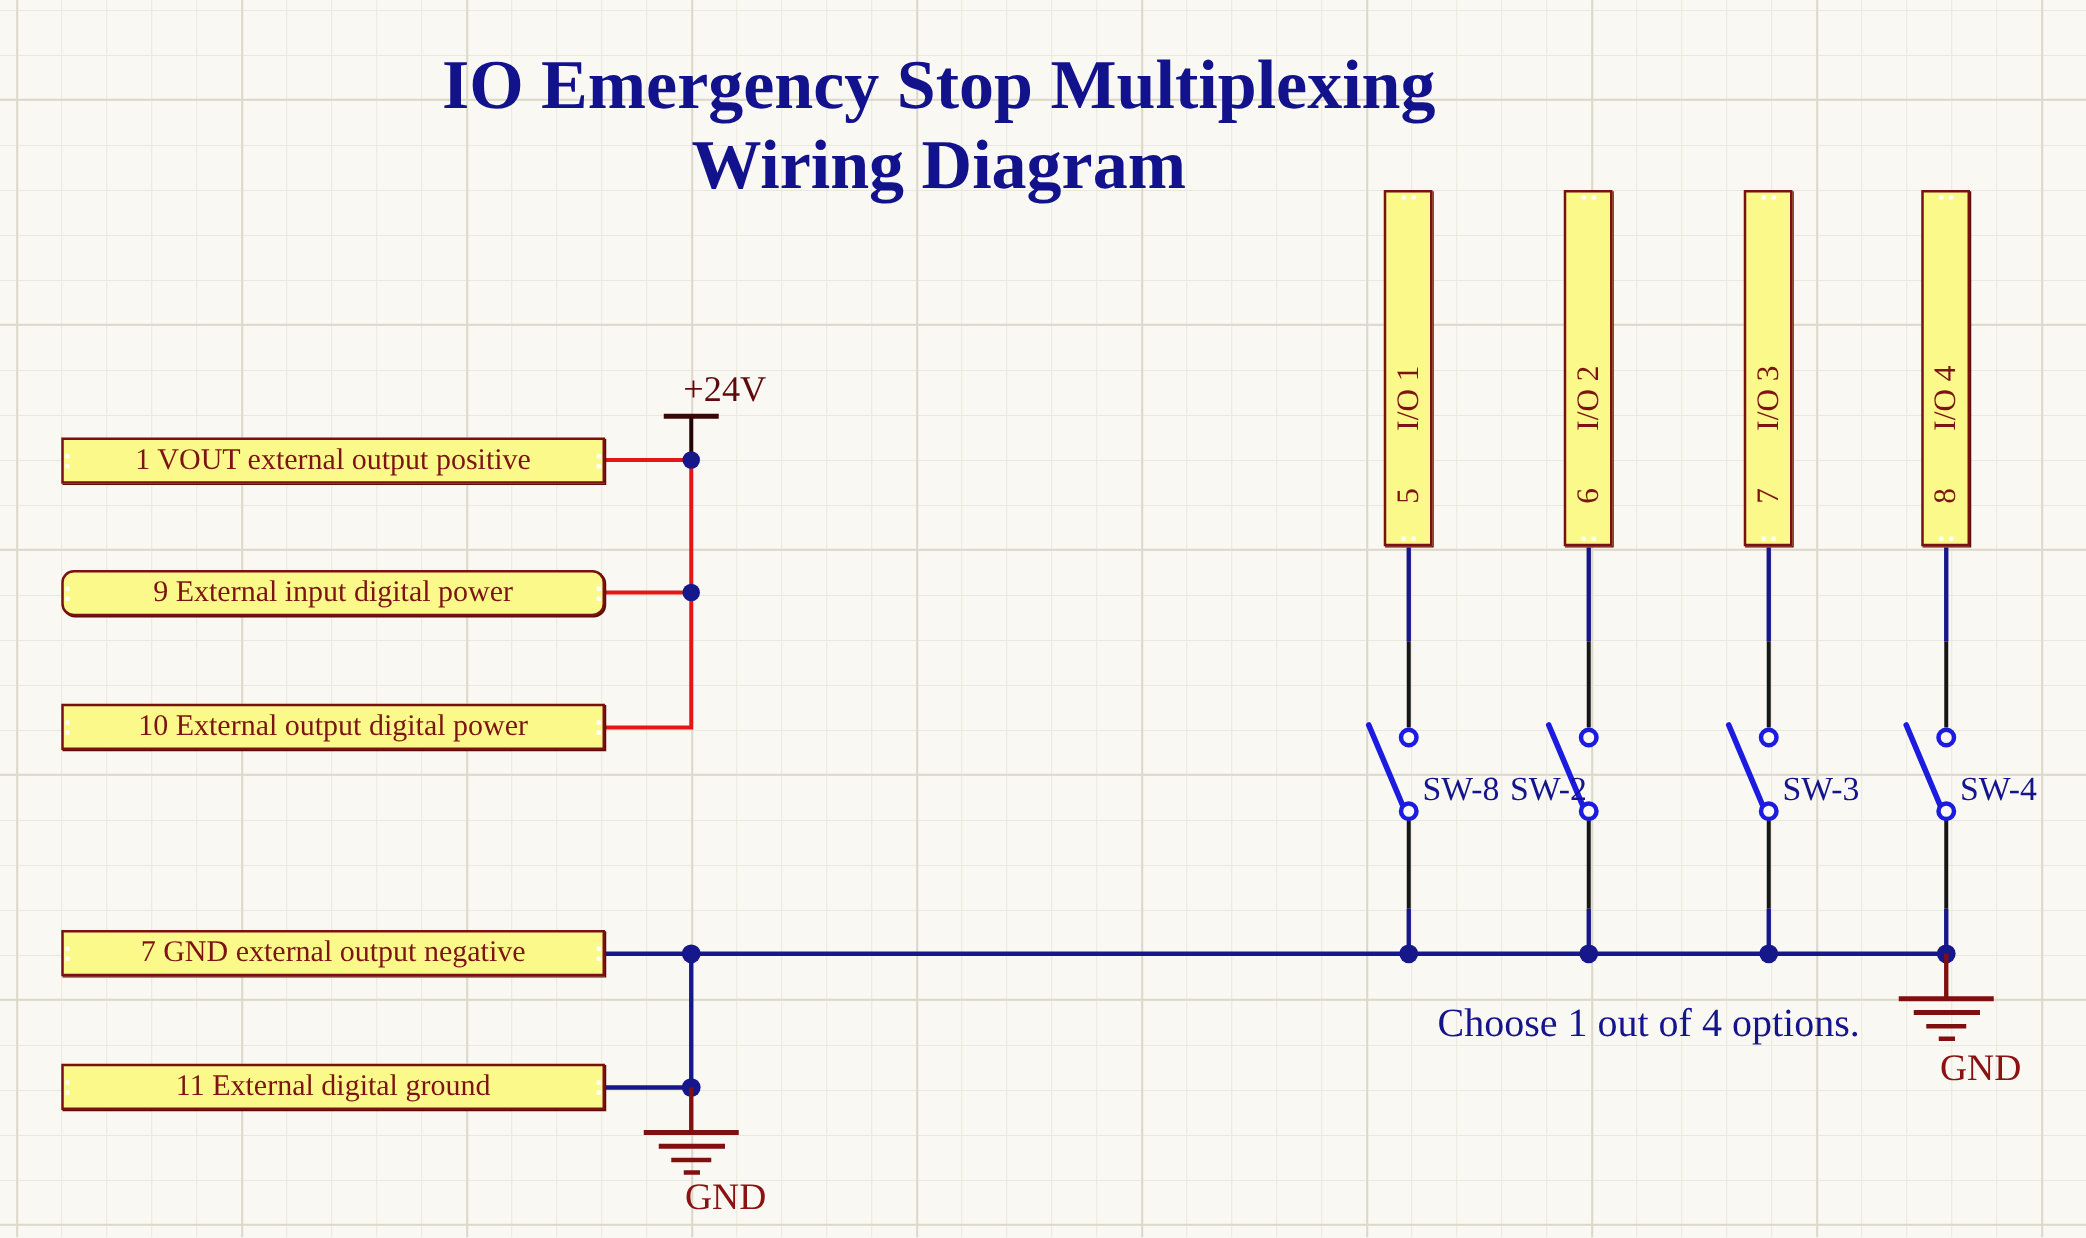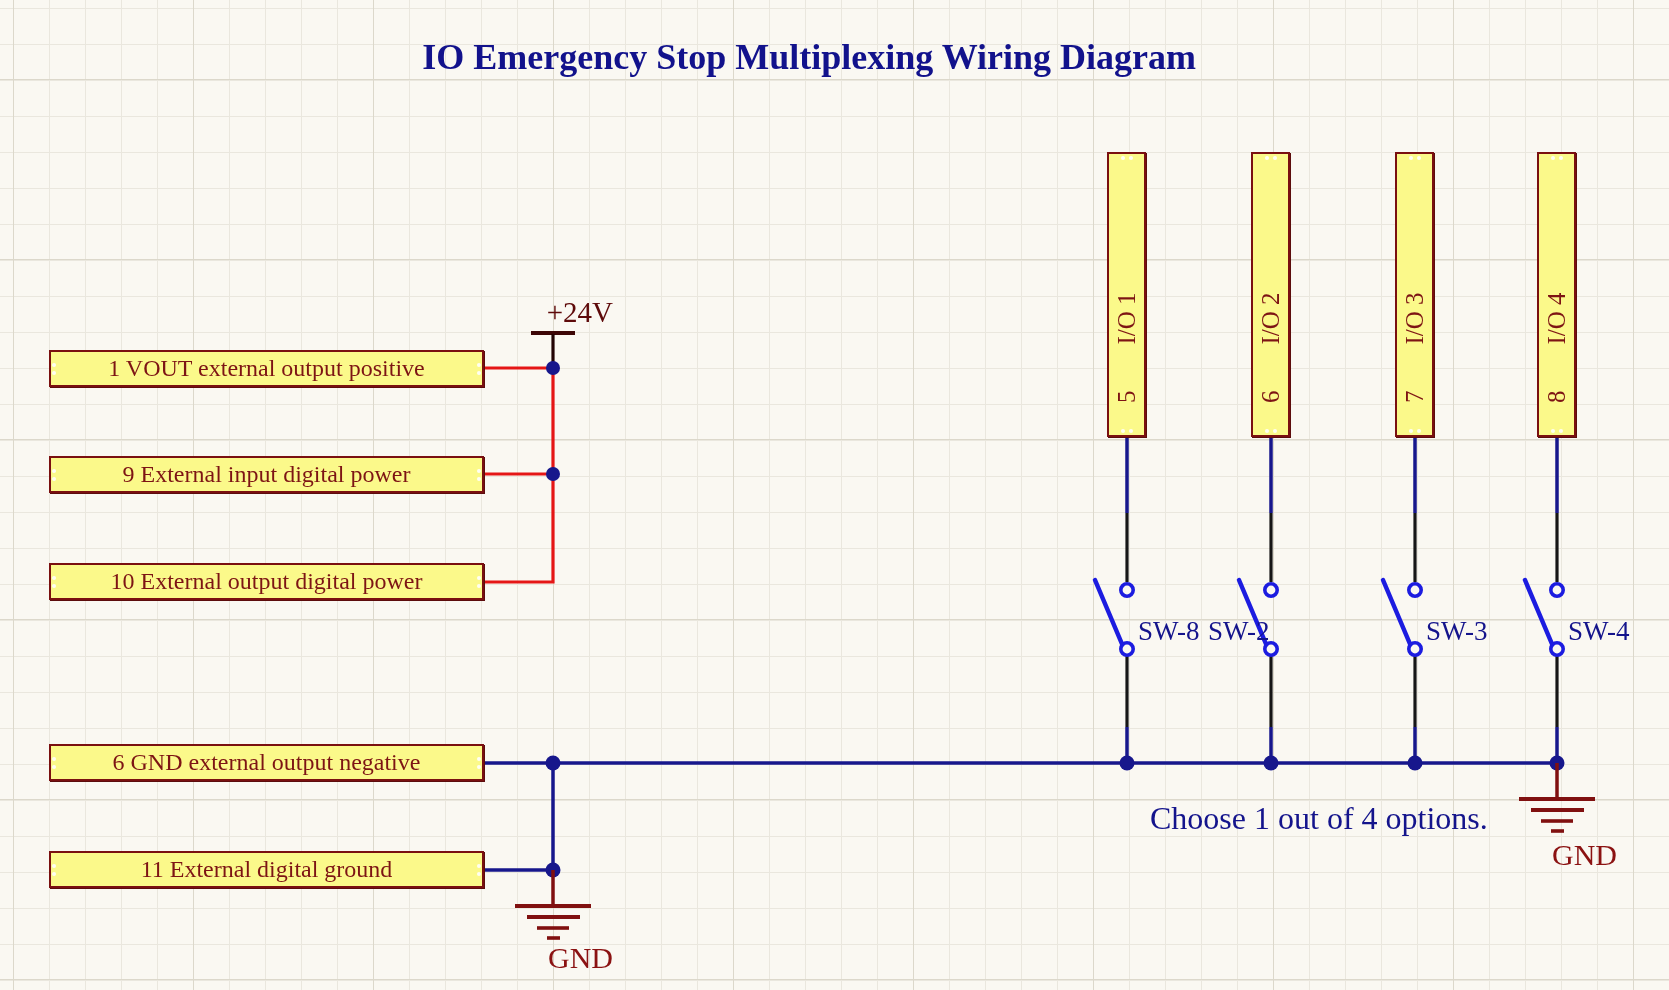--- a/index.html
+++ b/index.html
@@ -11,22 +11,22 @@
     background-image:
       linear-gradient(to right,#dcd8cb 1.5px,transparent 1.5px),
       linear-gradient(to bottom,#dcd8cb 1.5px,transparent 1.5px),
       linear-gradient(to right,#eae7de 1px,transparent 1px),
       linear-gradient(to bottom,#eae7de 1px,transparent 1px);
     background-size:180px 180px,180px 180px,36px 36px,36px 36px;
     background-position:13px 79px,13px 79px,13px 8px,13px 8px;
   }
   .abs{position:absolute;}
   #title{
-    left:306px;top:36px;width:890px;text-align:right;
-    font-size:36px;font-weight:bold;color:#12128C;letter-spacing:0px;
+    left:306px;top:36px;width:890px;text-align:center;
+    font-size:56px;font-weight:bold;color:#12128C;letter-spacing:0px;
   }
   
   .pin-box{
     left:49px;width:435px;height:37px;
     background:#FBF98A;border:2.5px solid #7A1010;
     color:#7D1414;font-size:24px;
     display:flex;align-items:center;justify-content:center;
     white-space:nowrap;box-shadow:1px 1px 0 #5c0c0c;
   }
   .pin-box::before{
@@ -165,28 +165,28 @@
     </g>
   </svg>
 
   <div class="abs" id="title">IO Emergency Stop Multiplexing Wiring Diagram</div>
 
   <div class="abs net-label" id="plus24v">+24V</div>
 
   <div class="abs pin-box" style="top:350px;">
     <span>1 VOUT external output positive</span>
   </div>
-  <div class="abs pin-box" style="top:456px;">
+  <div class="abs pin-box" style="top:456px;border-radius:10px;">
     <span>9 External input digital power</span>
   </div>
   <div class="abs pin-box" style="top:563px;">
     <span>10 External output digital power</span>
   </div>
   <div class="abs pin-box" style="top:744px;">
-    <span>6 GND external output negative</span>
+    <span>7 GND external output negative</span>
   </div>
   <div class="abs pin-box" style="top:851px;">
     <span>11 External digital ground</span>
   </div>
 
   <div class="abs io-box" style="left:1107px;">
     <div class="io-rot">
       <span>5</span>
       <span>I/O 1</span>
     </div>

